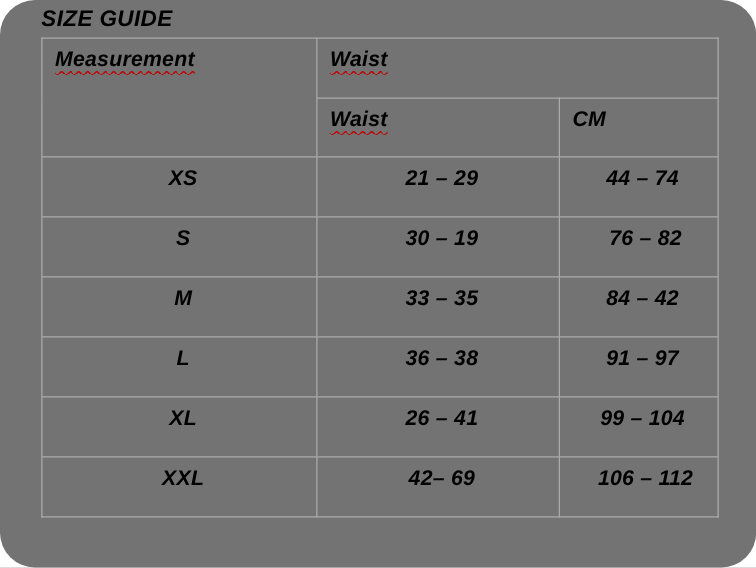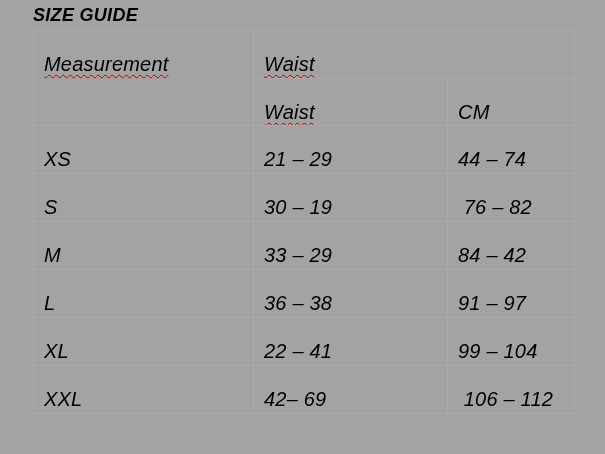--- a/index.html
+++ b/index.html
@@ -10,21 +10,22 @@
   body {
     width: 605px;
     height: 454px;
     font-family: "Liberation Sans", sans-serif;
     position: relative;
     overflow: hidden;
   }
   .page {
     position: absolute;
     inset: 0;
-    background: #a3a3a3;
+    background: #737373;
+    border-radius: 28px;
   }
   .doc-title {
     position: absolute;
     left: 33px;
     top: 5px;
     font-size: 18px;
     font-weight: bold;
     font-style: italic;
     color: #000000;
     letter-spacing: 0.3px;
@@ -34,35 +35,35 @@
     position: absolute;
     left: 33px;
     top: 30px;
     width: 541px;
     border-collapse: collapse;
     table-layout: fixed;
   }
   table.size-guide td {
     border: 1px solid #ababab;
     vertical-align: top;
-    padding: 22px 4px 0 10px;
-    font-size: 20px;
-    font-weight: normal;
+    padding: 7px 4px 0 10px;
+    font-size: 17px;
+    font-weight: bold;
     font-style: italic;
     color: #000000;
     letter-spacing: 0.2px;
     overflow: hidden;
     white-space: nowrap;
   }
   col.c-measure { width: 220px; }
   col.c-inches  { width: 194px; }
   col.c-cm      { width: 127px; }
   tr.hdr-row-1 { height: 48px; }
   tr.hdr-row-2 { height: 47px; }
-  tr.data-row  { height: 48px; }
+  tr.data-row  { height: 48px; text-align: center; }
   .squiggle {
     text-decoration: underline;
     text-decoration-style: wavy;
     text-decoration-color: #c00000;
     text-decoration-thickness: 1px;
     text-underline-offset: 3px;
   }
 </style>
 </head>
 <body>
@@ -101,31 +102,31 @@
           <td>21 – 29</td>
           <td>44 – 74</td>
         </tr>
         <tr class="data-row">
           <td>S</td>
           <td>30 – 19</td>
           <td>&nbsp;76 – 82</td>
         </tr>
         <tr class="data-row">
           <td>M</td>
-          <td>33 – 29</td>
+          <td>33 – 35</td>
           <td>84 – 42</td>
         </tr>
         <tr class="data-row">
           <td>L</td>
           <td>36 – 38</td>
           <td>91 – 97</td>
         </tr>
         <tr class="data-row">
           <td>XL</td>
-          <td>22 – 41</td>
+          <td>26 – 41</td>
           <td>99 – 104</td>
         </tr>
         <tr class="data-row">
           <td>XXL</td>
           <td>42– 69</td>
           <td>&nbsp;106 – 112</td>
         </tr>
       </tbody>
   </table>
 

